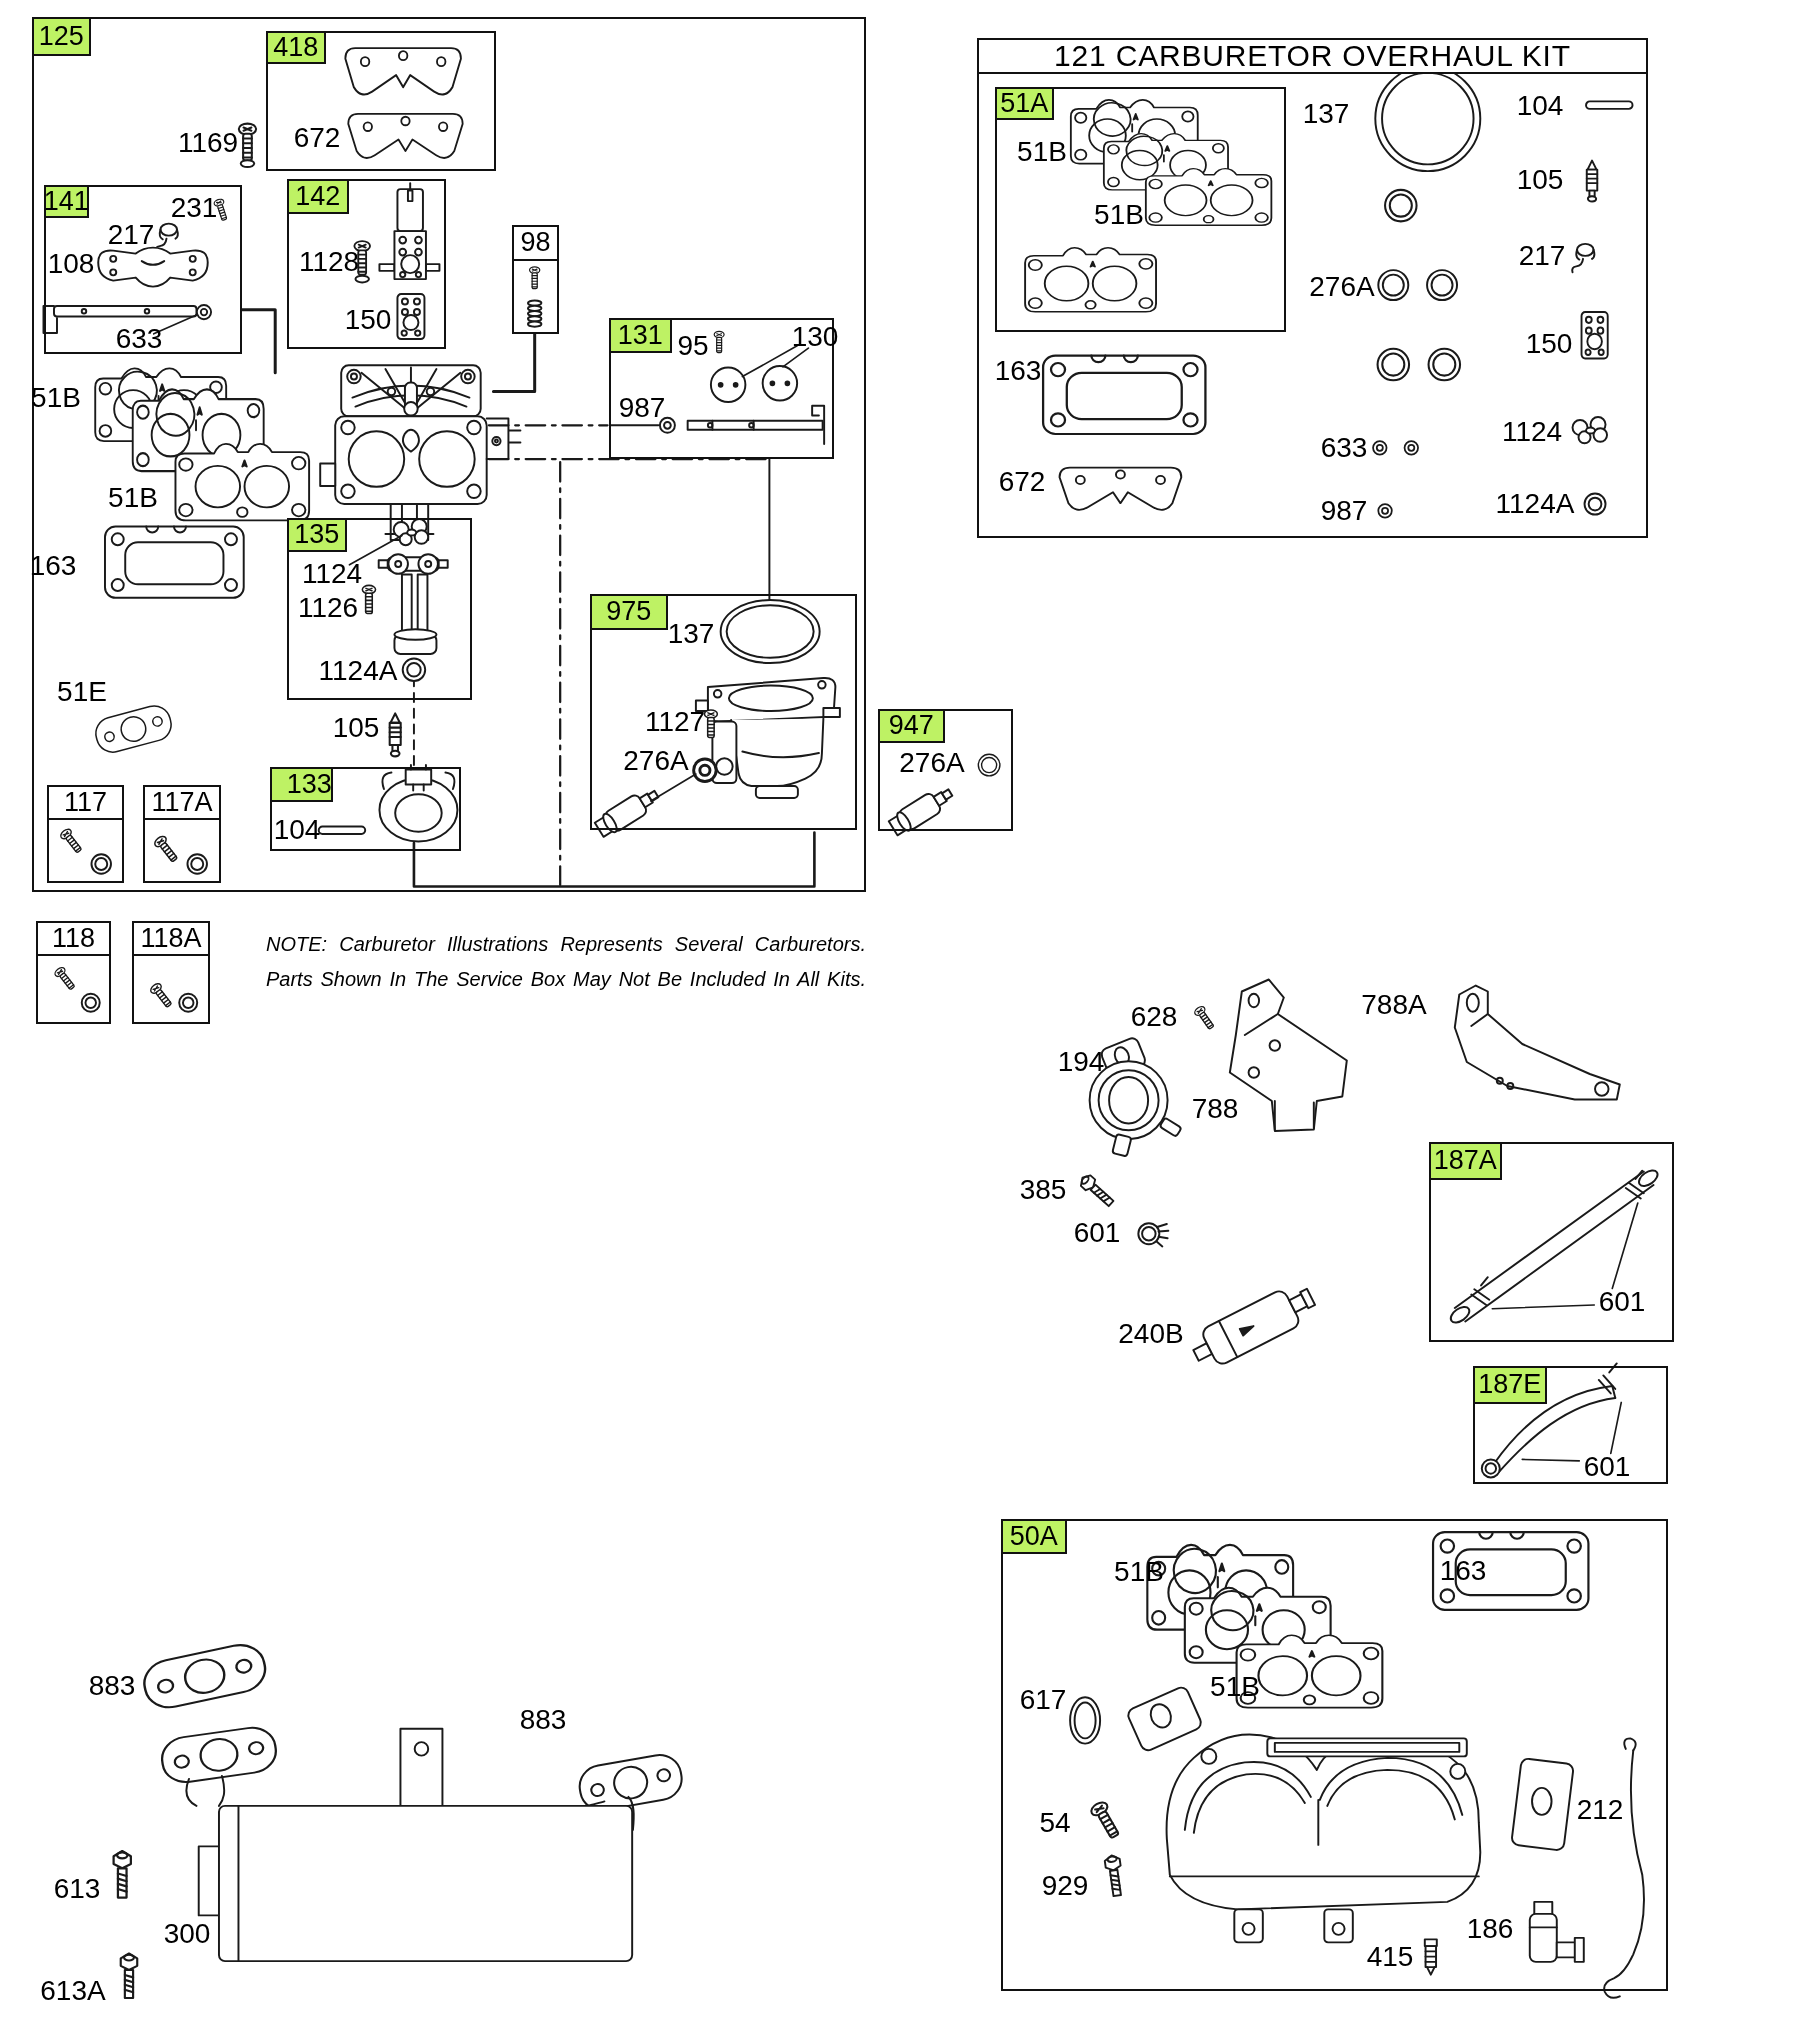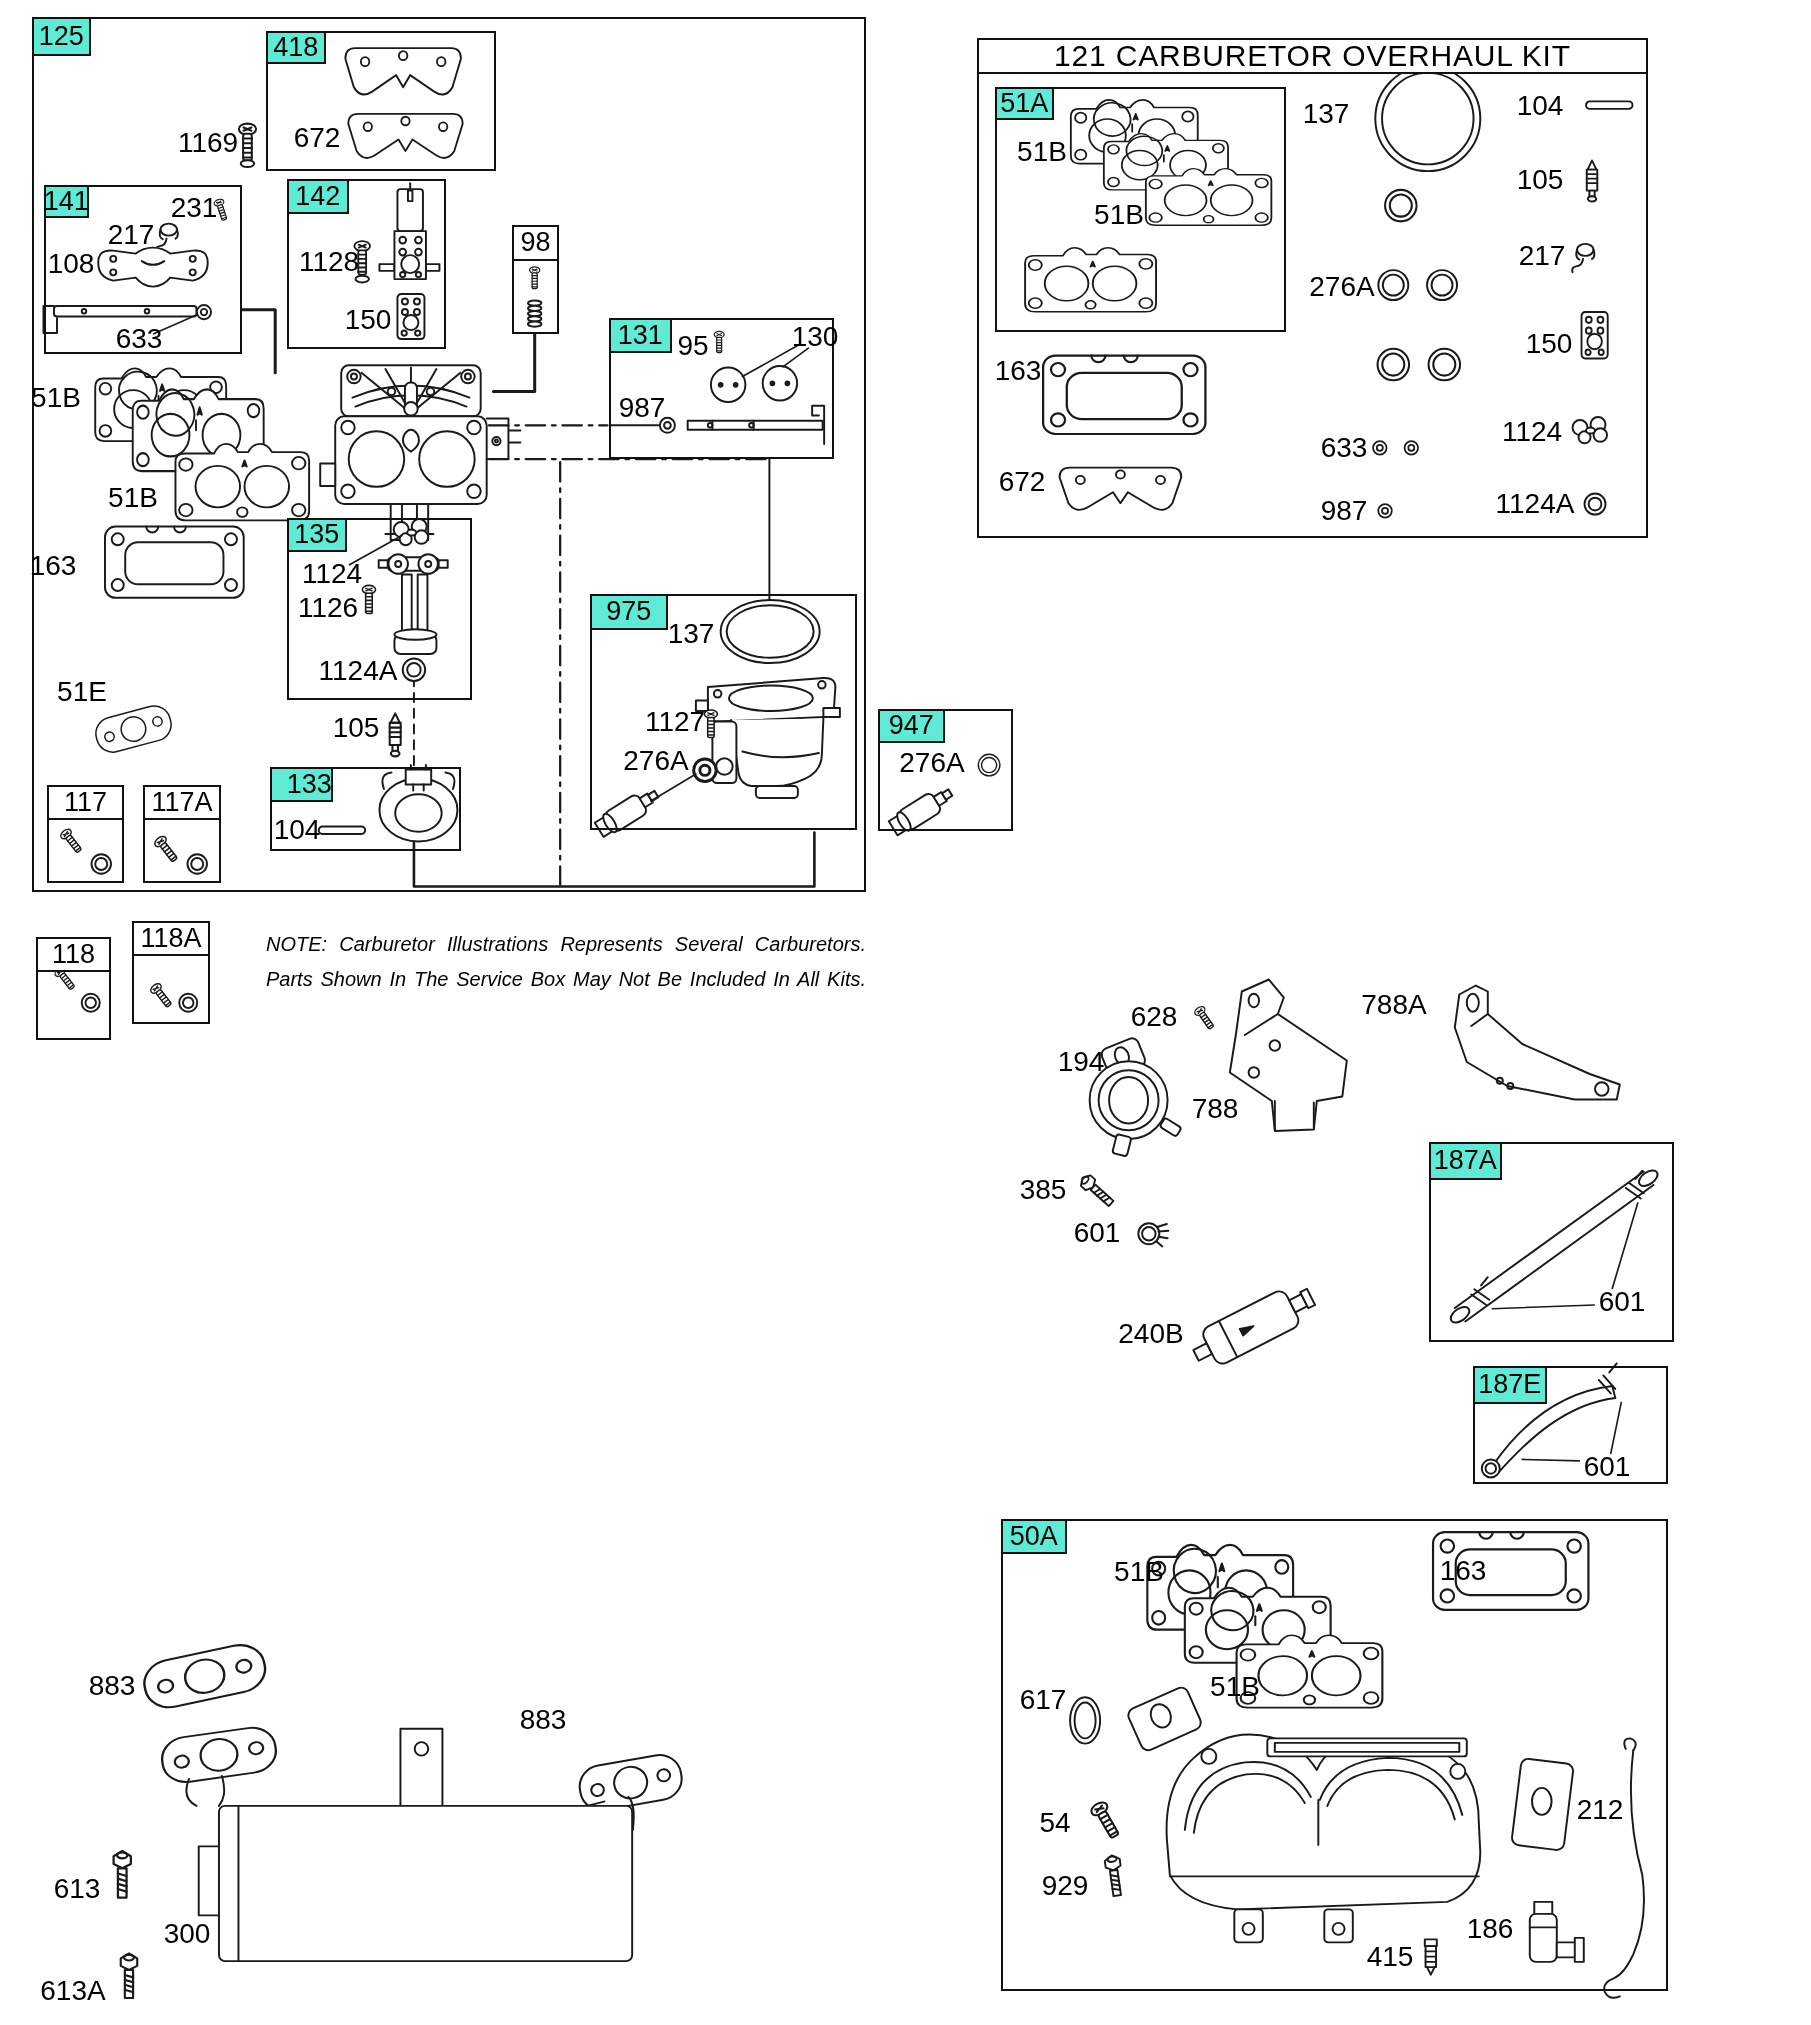--- a/index.html
+++ b/index.html
@@ -1,21 +1,21 @@
 <!DOCTYPE html>
 <html style="font-size:12px"><head>
 <meta charset="utf-8">
 <style>
   html,body{margin:0;padding:0;background:#ffffff;}
   #page{position:relative;width:1811px;height:2025px;background:#ffffff;
         font-family:"Liberation Sans",sans-serif;color:#000;overflow:hidden;}
   #art{position:absolute;left:0;top:0;width:1811px;height:2025px;}
   #overlay{position:absolute;left:0;top:0;width:1811px;height:2025px;}
   .callout{position:absolute;border:2.3px solid #111;box-sizing:border-box;}
-  .badge{position:absolute;left:-2.3px;top:-2.3px;border:2.3px solid #111;background:#5eead4;
+  .badge{position:absolute;left:-2.3px;top:-2.3px;border:2.3px solid #111;background:#bef264;
          display:flex;align-items:center;justify-content:center;
          font-size:27px;line-height:1;box-sizing:border-box;}
   .band{position:absolute;left:-2.3px;top:-2.3px;width:calc(100% + 4.5px);border:2.3px solid #111;
         background:#fff;display:flex;align-items:center;justify-content:center;
         font-size:27px;line-height:1;box-sizing:border-box;}
   .title-band{font-size:30px;letter-spacing:0.8px;}
   .plabel{position:absolute;transform:translate(-50%,-50%);font-size:28px;line-height:1;
           white-space:nowrap;}
   #note{position:absolute;left:266px;top:927px;width:600px;font-size:20px;
         line-height:35px;text-align:justify;text-align-last:justify;font-style:italic;}
@@ -513,21 +513,21 @@
       </div>
       <div class="callout" style="left: 270px; top: 767px; width: 191px; height: 84px;">
         <div class="badge" style="width: 63px; height: 35px; padding-left: 16px;">133</div>
       </div>
       <div class="callout" style="left: 590px; top: 594px; width: 267px; height: 236px;">
         <div class="badge" style="width: 78px; height: 36px;">975</div>
       </div>
       <div class="callout" style="left: 878px; top: 709px; width: 135px; height: 122px;">
         <div class="badge" style="width: 67px; height: 34px;">947</div>
       </div>
-      <div class="callout" style="left: 36px; top: 921px; width: 75px; height: 103px; margin-top: 16px;">
+      <div class="callout" style="left: 36px; top: 921px; width: 75px; height: 103px;">
         <div class="band" style="height: 35px;">118</div>
       </div>
       <div class="callout" style="left: 132px; top: 921px; width: 78px; height: 103px;">
         <div class="band" style="height: 35px;">118A</div>
       </div>
       <div class="callout" style="left: 977px; top: 38px; width: 671px; height: 500px;">
         <div class="band title-band" style="height: 36px;">121 CARBURETOR OVERHAUL KIT</div>
       </div>
       <div class="callout" style="left: 995px; top: 87px; width: 291px; height: 245px; padding-left: 19px;">
         <div class="badge" style="width: 59px; height: 33px;">51A</div>

